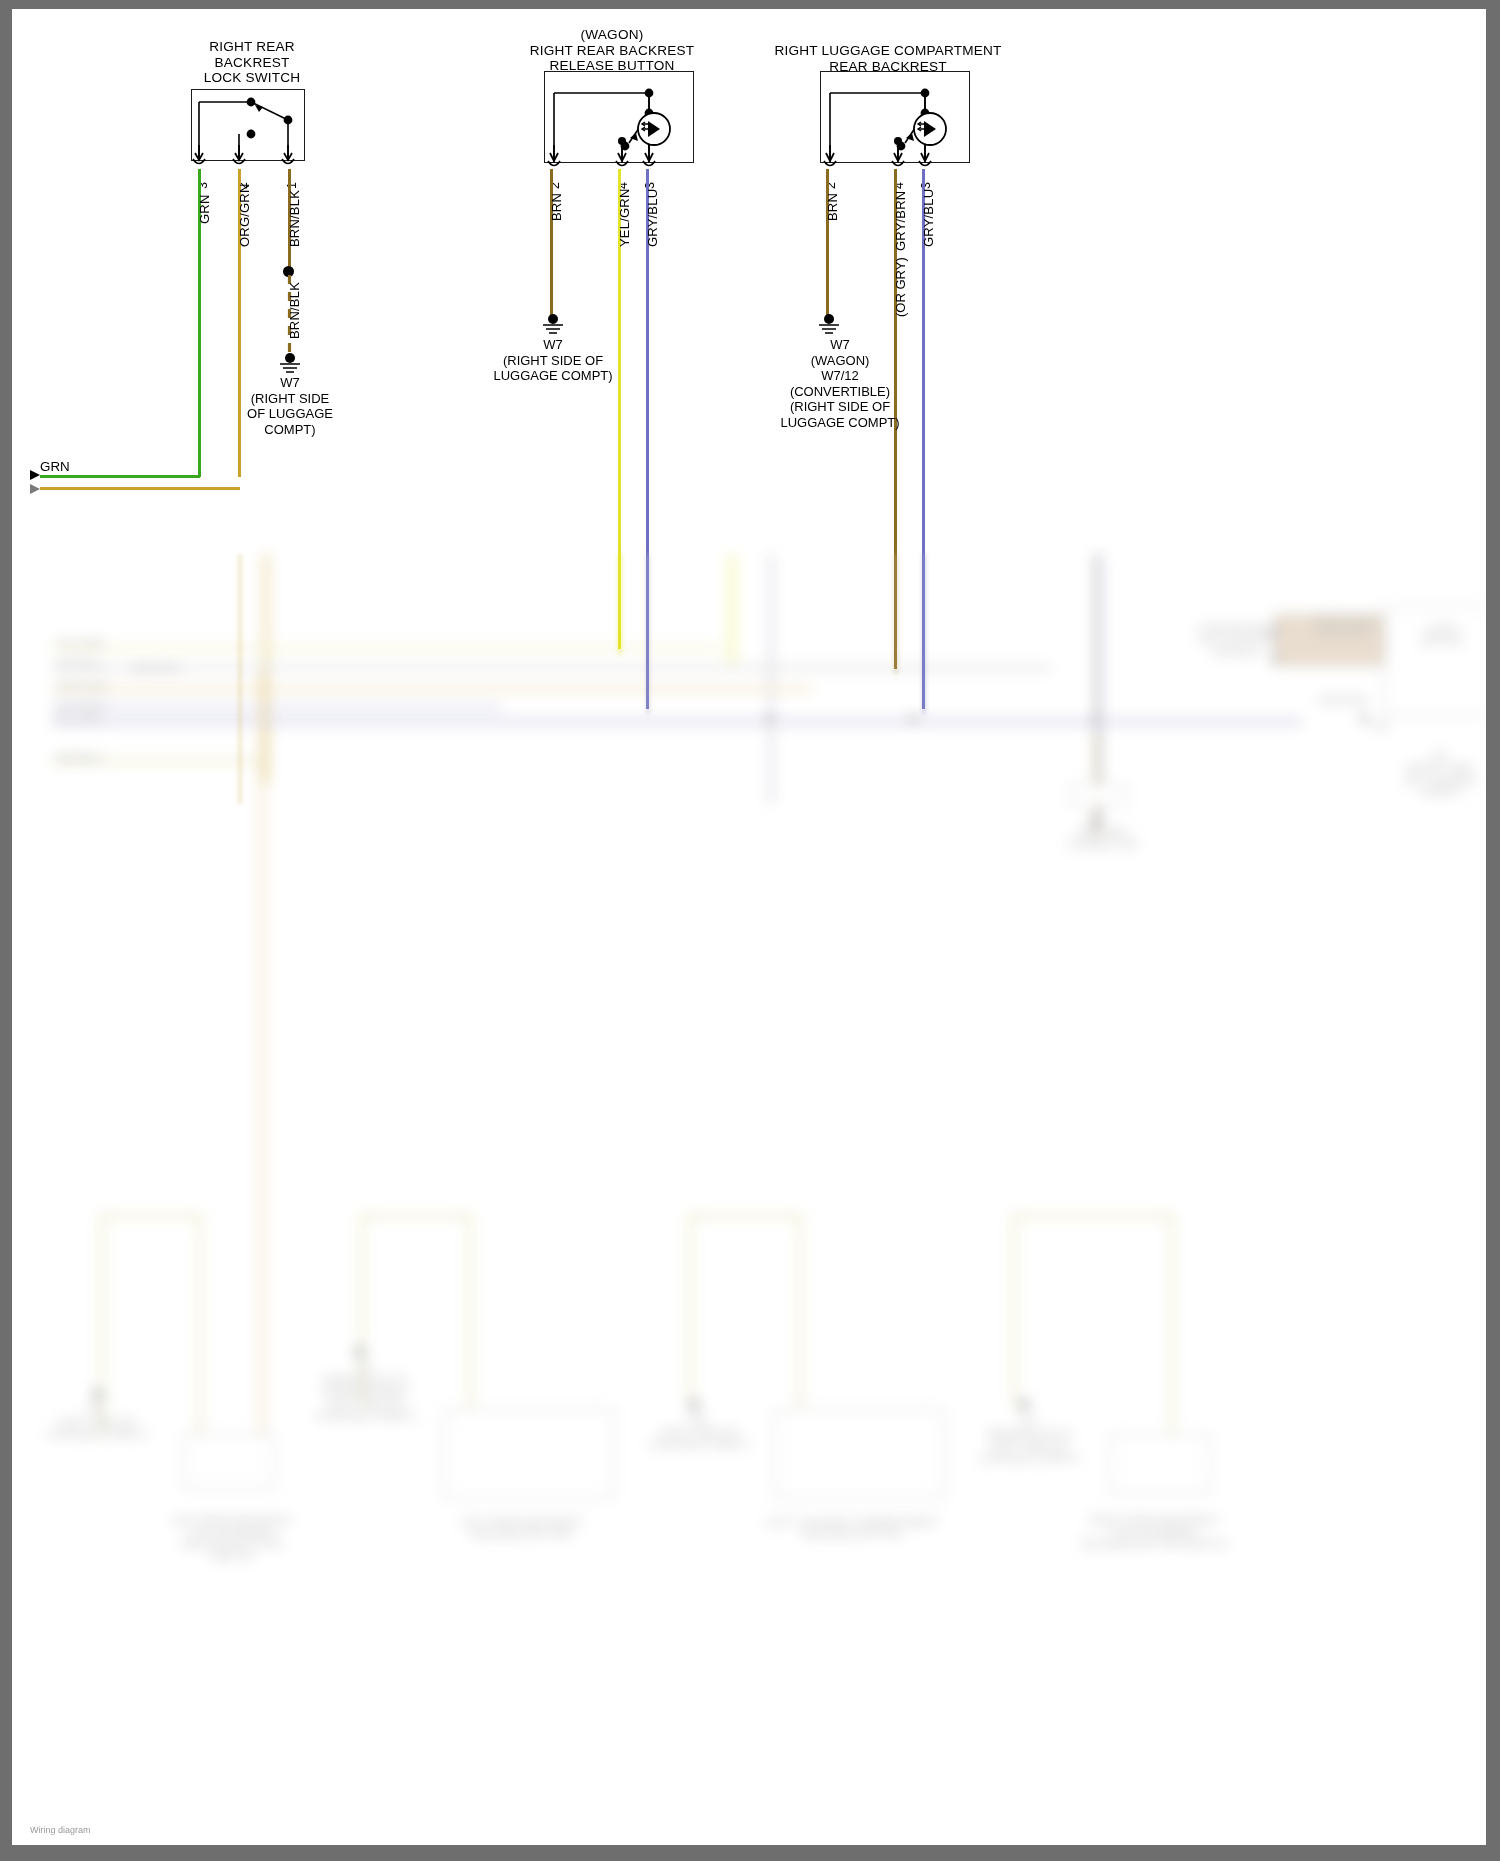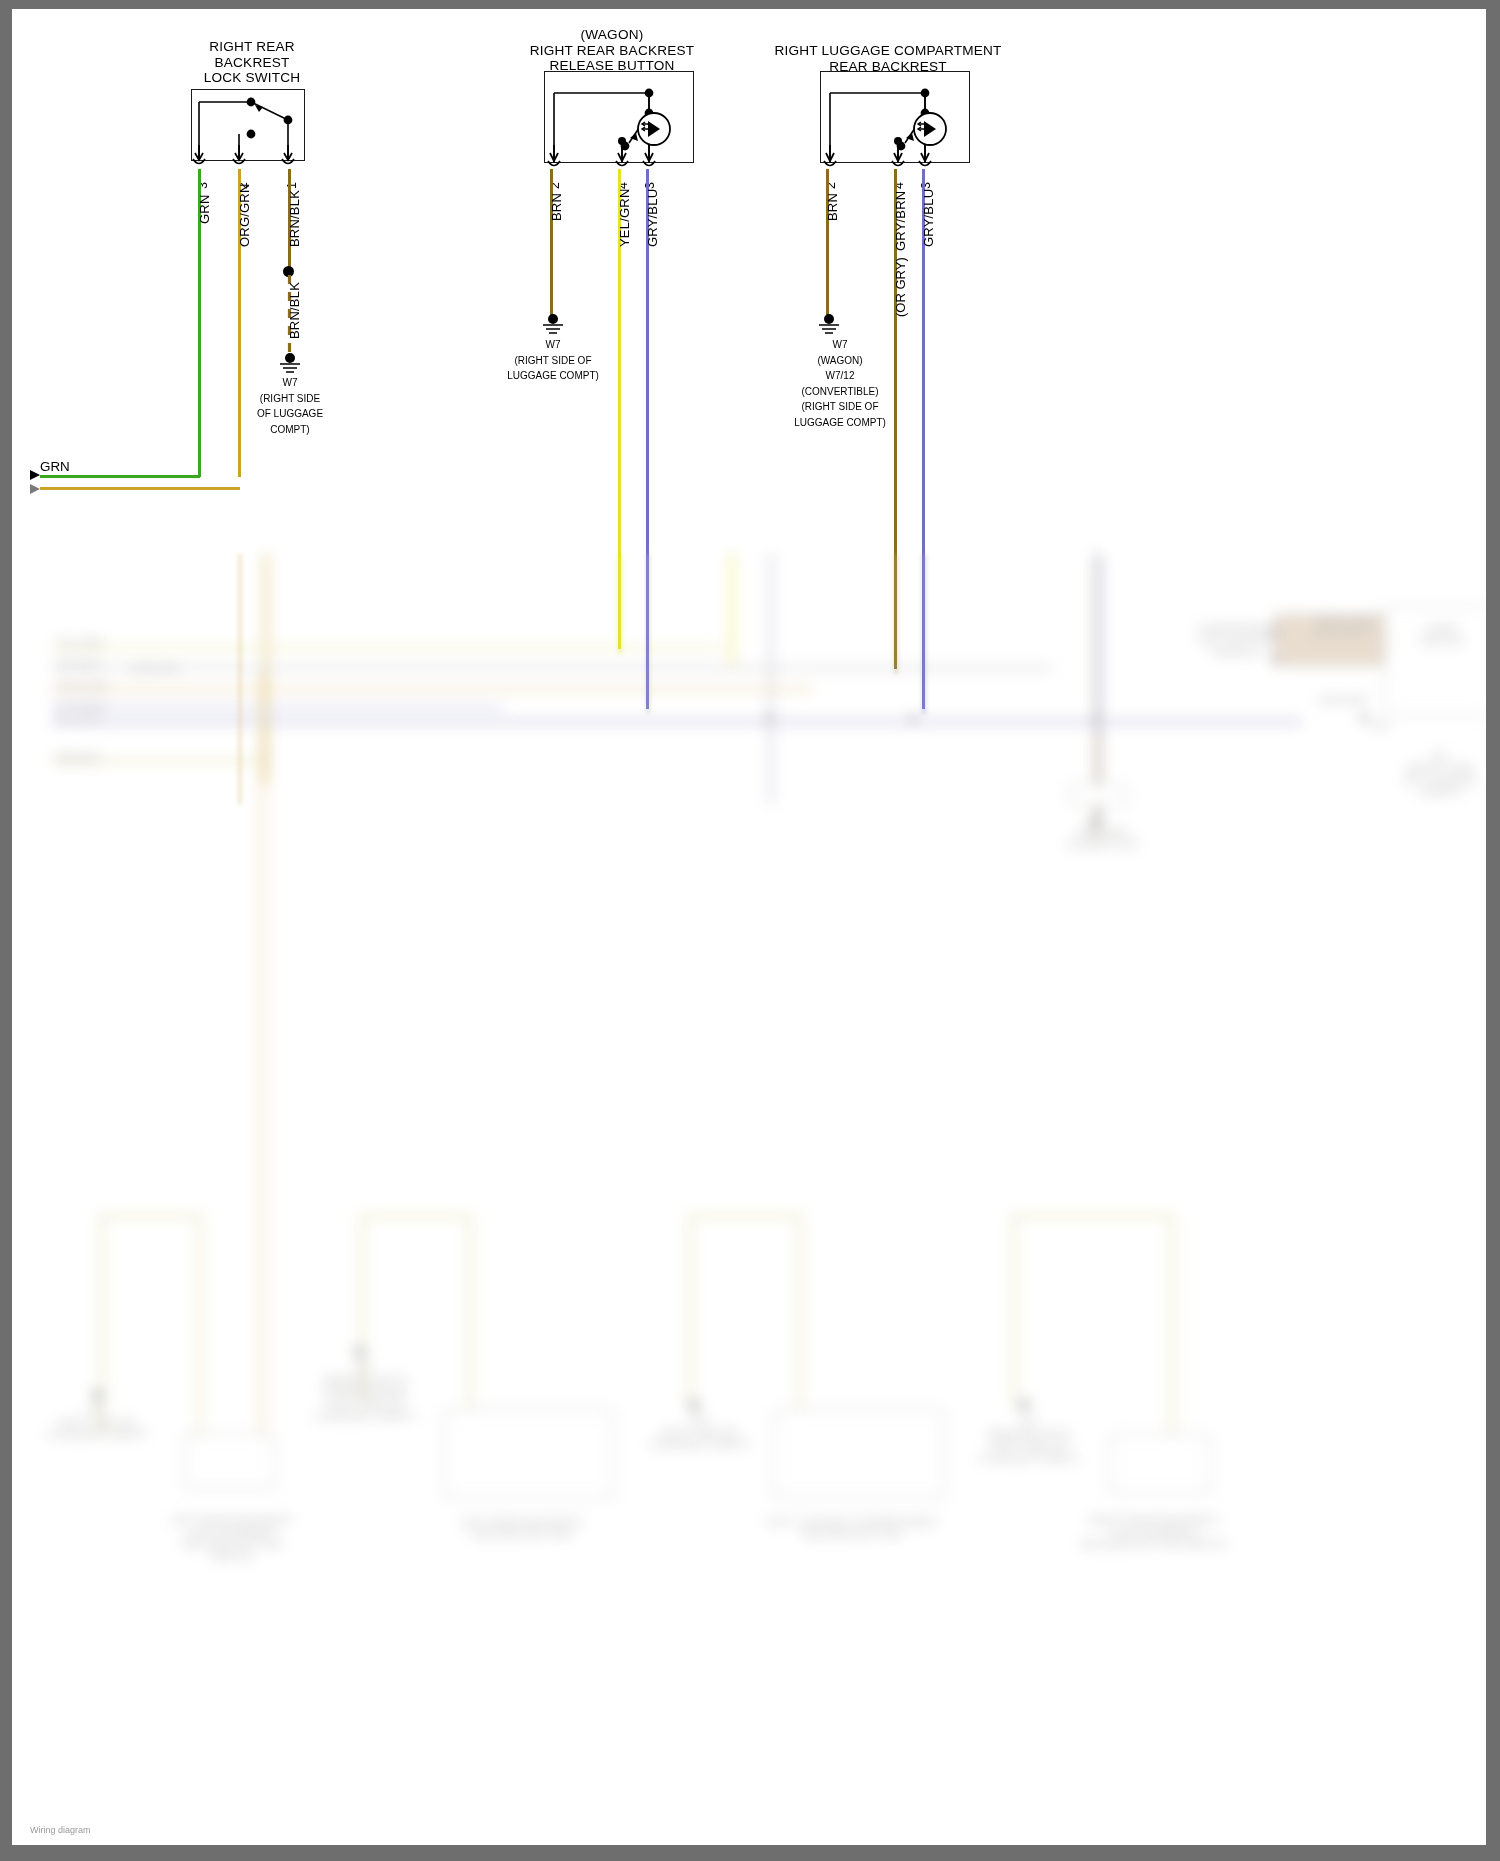--- a/index.html
+++ b/index.html
@@ -62,21 +62,21 @@
     position:absolute;
     font-size:12.5px;
     color:#000;
     white-space:nowrap;
     transform-origin:0 0;
     transform:rotate(-90deg);
   }
   .gnd-label{
     position:absolute;
     text-align:center;
-    font-size:10px;
+    font-size:13px;
     line-height:15.6px;
     color:#000;
     white-space:pre-line;
   }
   .note-label{
     position:absolute;
     font-size:13px;
     color:#000;
     white-space:nowrap;
     transform-origin:0 0;

